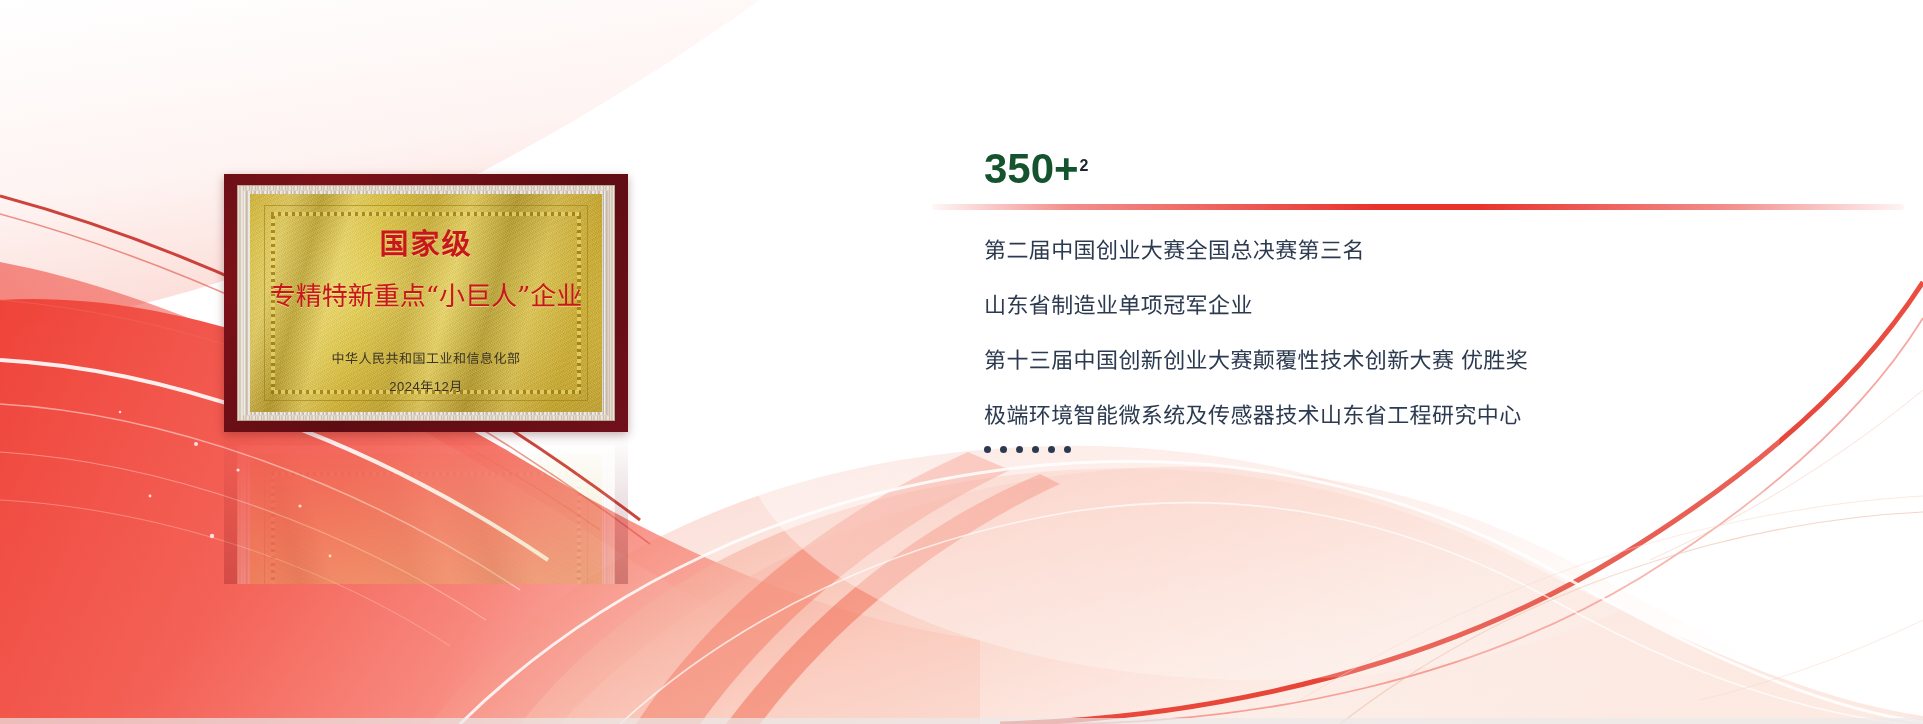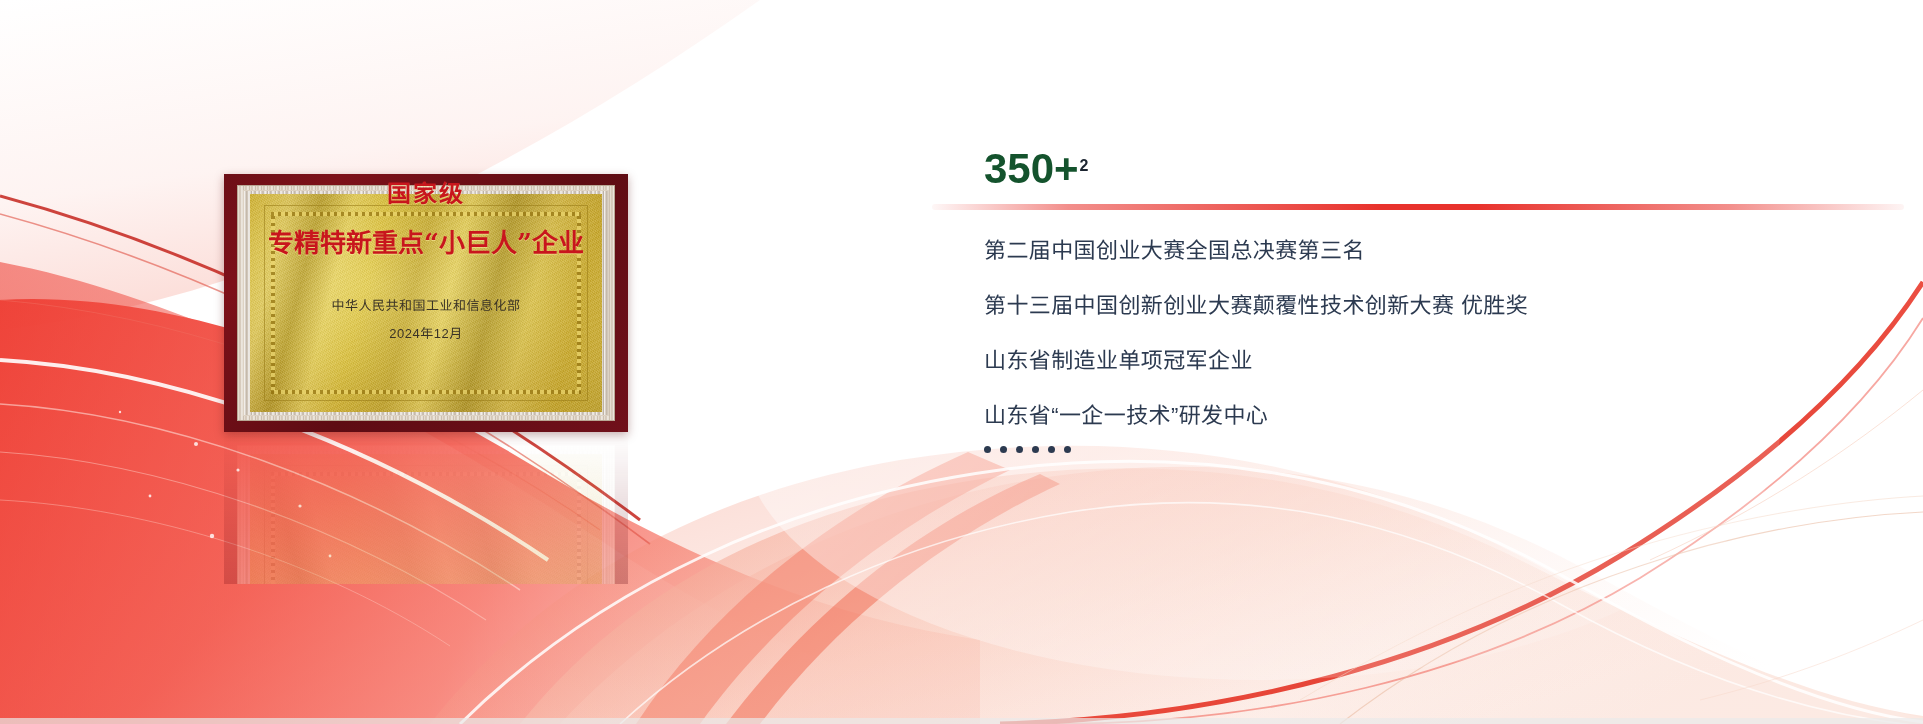--- a/index.html
+++ b/index.html
@@ -106,31 +106,32 @@
   }
   .plaque-text {
     position: absolute;
     inset: 0;
     display: flex;
     flex-direction: column;
     align-items: center;
     z-index: 3;
   }
   .plaque-line-1 {
-    font-size: 24px;
+    margin-top: 46px;
+    font-size: 29px;
     font-weight: bold;
     color: #c8161d;
     letter-spacing: 2px;
     font-family: Liberation Serif, serif;
     text-shadow: 0 1px 0 rgba(255,235,160,0.55);
   }
   .plaque-line-2 {
     margin-top: 13px;
     font-size: 26px;
-    font-weight: bold;
+    font-weight: normal;
     color: #c8161d;
     letter-spacing: 0px;
     font-family: "DejaVu Serif", "Liberation Serif", serif;
     text-shadow: 0 1px 0 rgba(255,235,160,0.55);
   }
   .plaque-issuer {
     margin-top: 36px;
     font-size: 13px;
     color: #3a3326;
     letter-spacing: 0.5px;
@@ -385,23 +386,23 @@
 
     <div id="headline">
       <span id="headline-number">350+</span>
       <span id="headline-sup">2</span>
     </div>
 
     <div id="headline-rule"></div>
 
     <ul id="achievements">
       <li>第二届中国创业大赛全国总决赛第三名</li>
+      <li>山东省制造业单项冠军企业</li>
       <li>第十三届中国创新创业大赛颠覆性技术创新大赛 优胜奖</li>
-      <li>山东省制造业单项冠军企业</li>
-      <li>山东省“一企一技术”研发中心</li>
+      <li>极端环境智能微系统及传感器技术山东省工程研究中心</li>
     </ul>
 
     <div id="ellipsis-row">
       <span class="dot"></span>
       <span class="dot"></span>
       <span class="dot"></span>
       <span class="dot"></span>
       <span class="dot"></span>
       <span class="dot"></span>
     </div>

